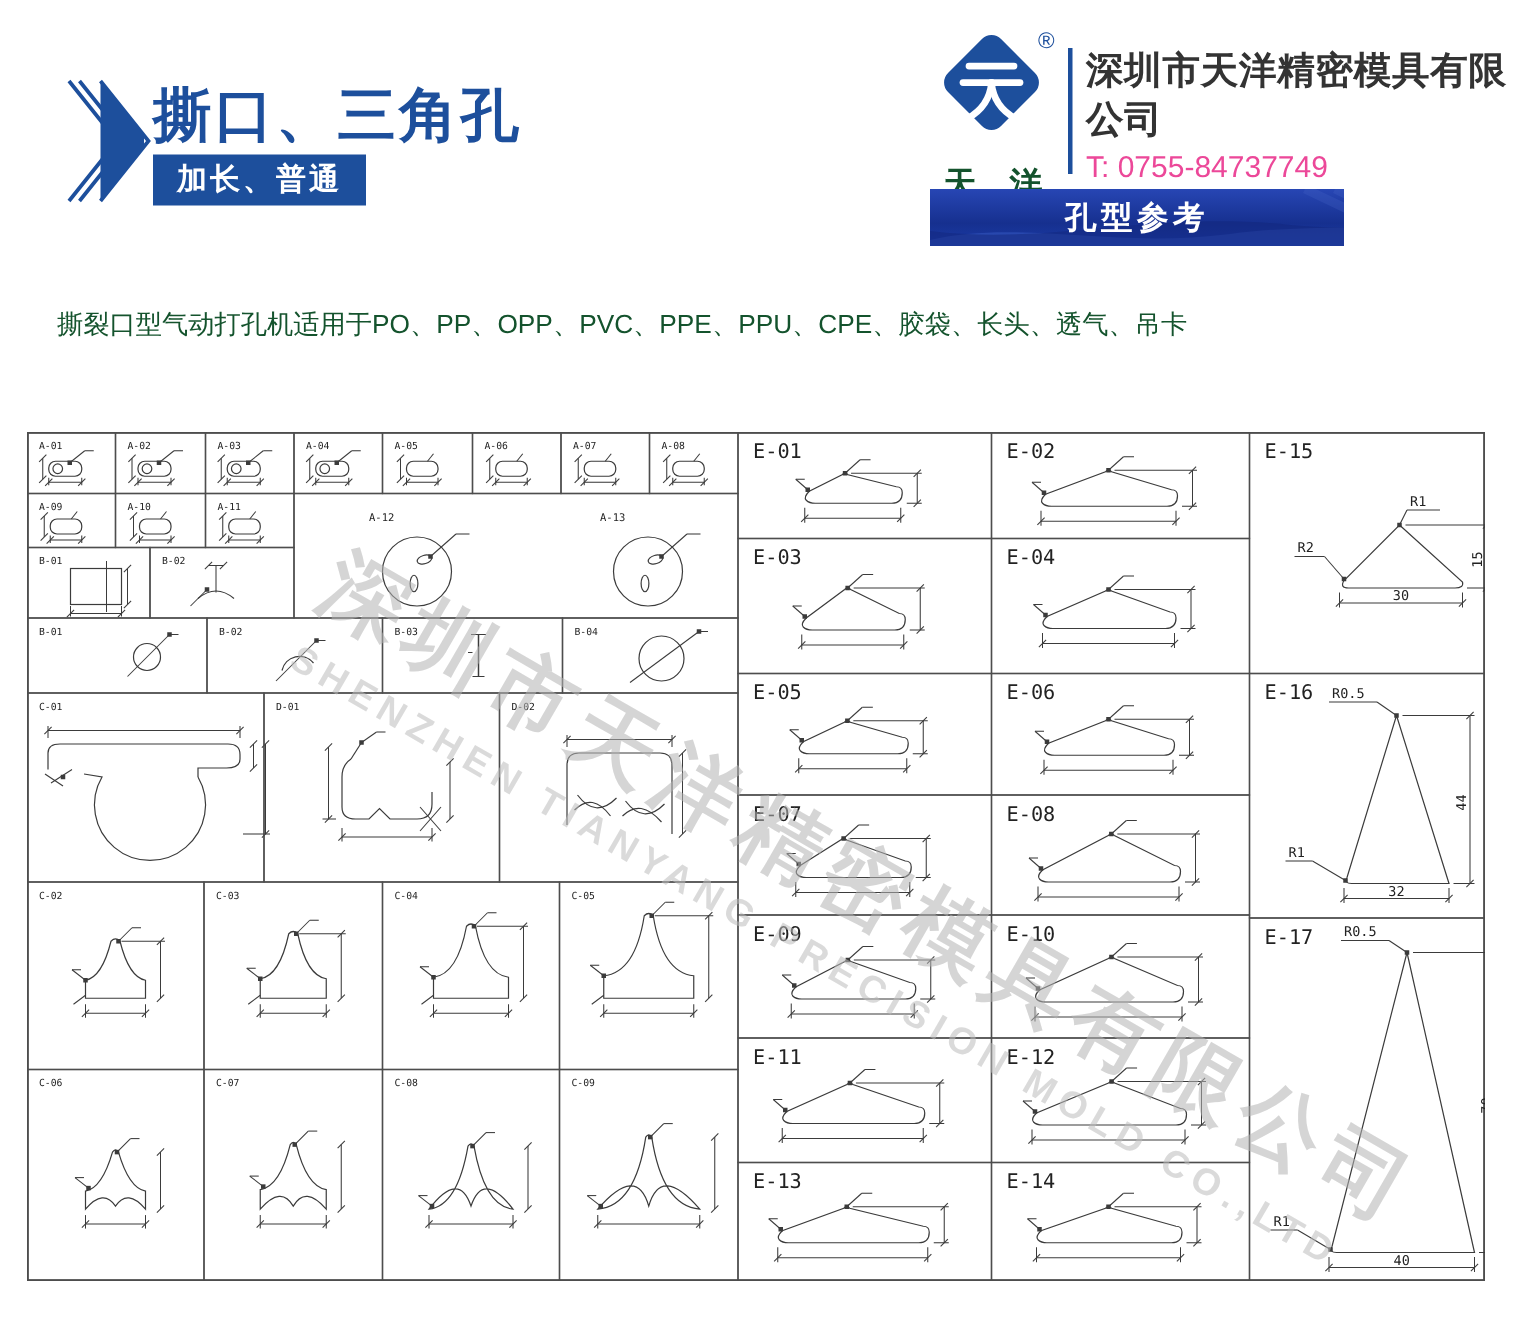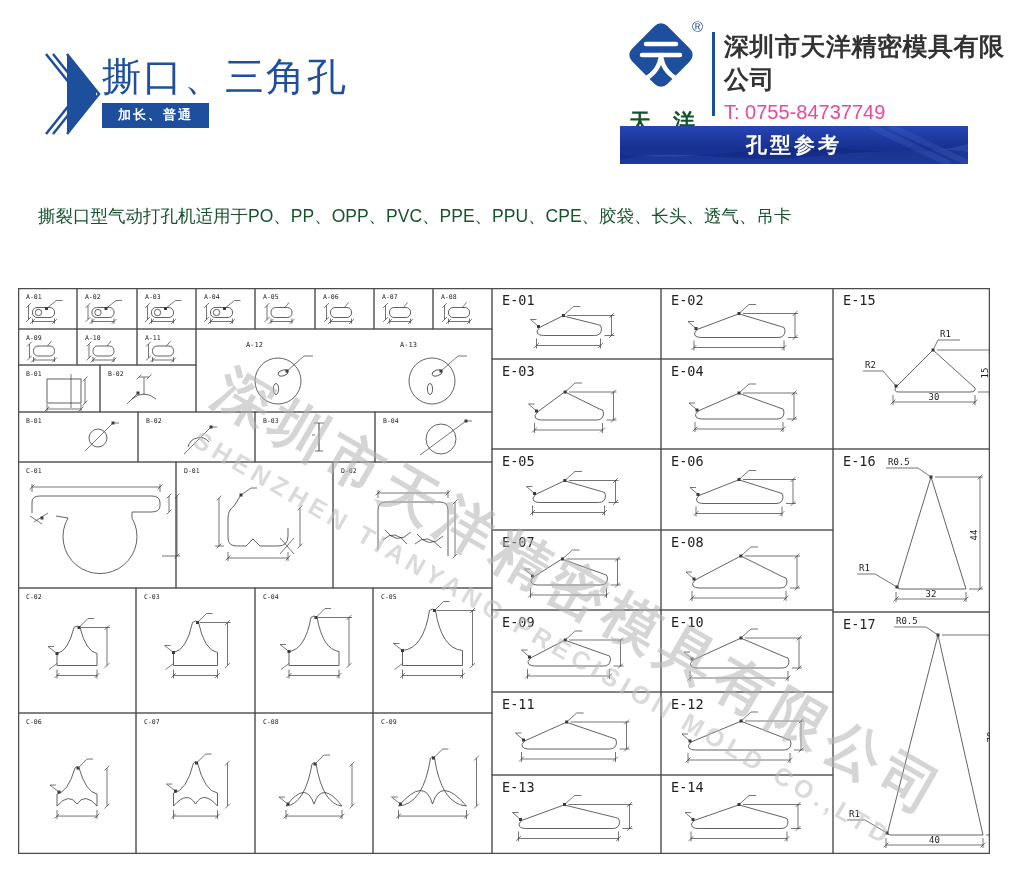--- a/index.html
+++ b/index.html
@@ -1,34 +1,34 @@
 <!DOCTYPE html>
 <html><head>
 <meta charset="utf-8">
 <style>
   * { margin:0; padding:0; box-sizing:border-box; }
   body { background:#ffffff; font-family:"Liberation Sans","DejaVu Sans",sans-serif; }
   .page { position:relative; width:1012px; height:884px; background:#fff; overflow:hidden; }
 
   
   .chevrons { position:absolute; left:40px; top:50px; }
-  .page-title { position:absolute; left:102px; top:50px; font-size:39px; font-weight:normal;
+  .page-title { position:absolute; left:102px; top:50px; font-size:39px; font-weight:bold;
                 color:#1d4f9c; letter-spacing:2px; }
   .subtitle-badge { position:absolute; left:102px; top:103px; background:#1d4f9c; color:#fff;
-                    font-size:13px; font-weight:bold; padding:3px 16px 4px; letter-spacing:2px; }
+                    font-size:20px; font-weight:bold; padding:3px 16px 4px; letter-spacing:2px; }
 
   
   .logo-block { position:absolute; left:614px; top:16px; width:96px; text-align:center; }
   .logo-cn { color:#14532d; font-size:22px; font-weight:bold; letter-spacing:8px; margin-top:1px; padding-left:8px;}
   .logo-en { color:#1d4f9c; font-size:11px; font-weight:bold; letter-spacing:1.5px; }
   .v-divider { position:absolute; left:712px; top:32px; width:3px; height:84px; background:#1d4f9c; }
   .company-block { position:absolute; left:724px; top:30px; }
   .company-name { font-size:25px; font-weight:bold; color:#333; letter-spacing:0.5px; }
   .company-tel, .company-fax { font-size:20px; color:#ec4899; margin-top:5px; }
-  .banner { position:absolute; left:620px; top:126px; width:348px; height:38px;
+  .banner { position:absolute; left:620px; top:126px; width:276px; height:38px;
             background:linear-gradient(180deg,#2746b4 0%,#16308f 60%,#1b3aa6 100%);
             display:flex; align-items:center; justify-content:center; overflow:hidden; }
   .banner svg { position:absolute; left:0; top:0; }
   .banner-text { position:relative; color:#fff; font-size:21px; font-weight:bold; letter-spacing:3px; }
 
   
   .intro { position:absolute; left:38px; top:202px; font-size:17.5px; color:#14532d; line-height:28px; }
 
   
   .diagram-wrap { position:absolute; left:18px; top:288px; width:929px; height:566px; }

